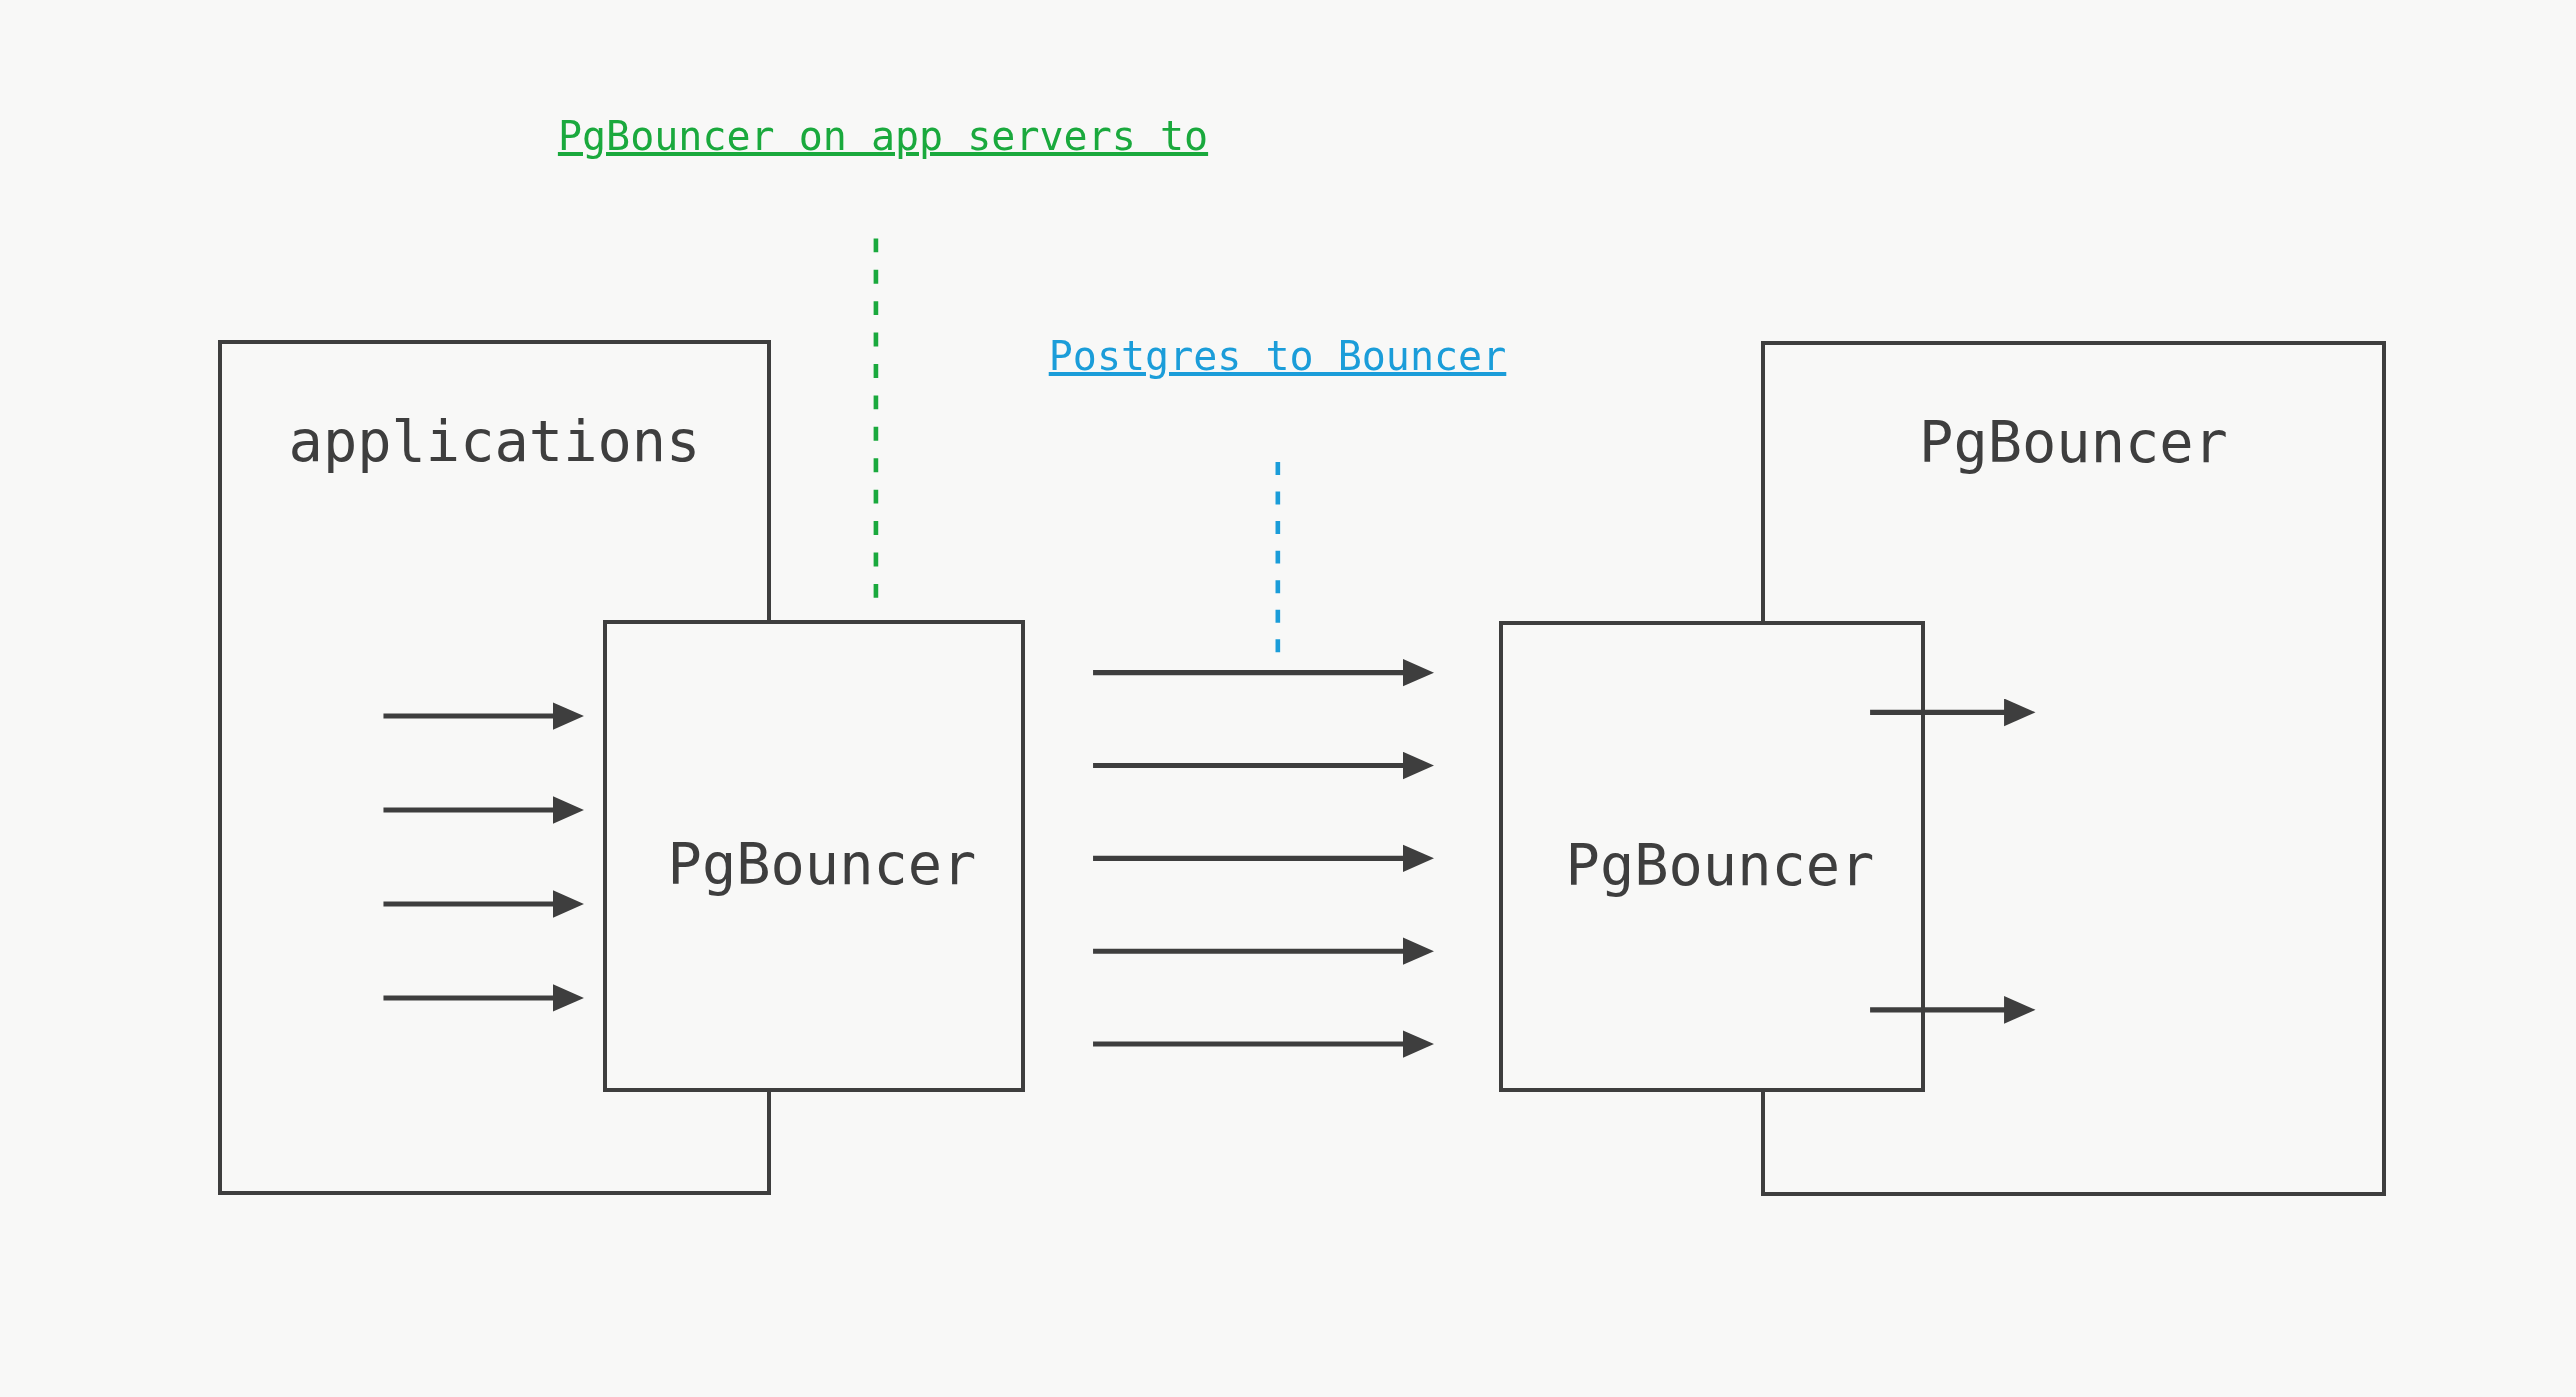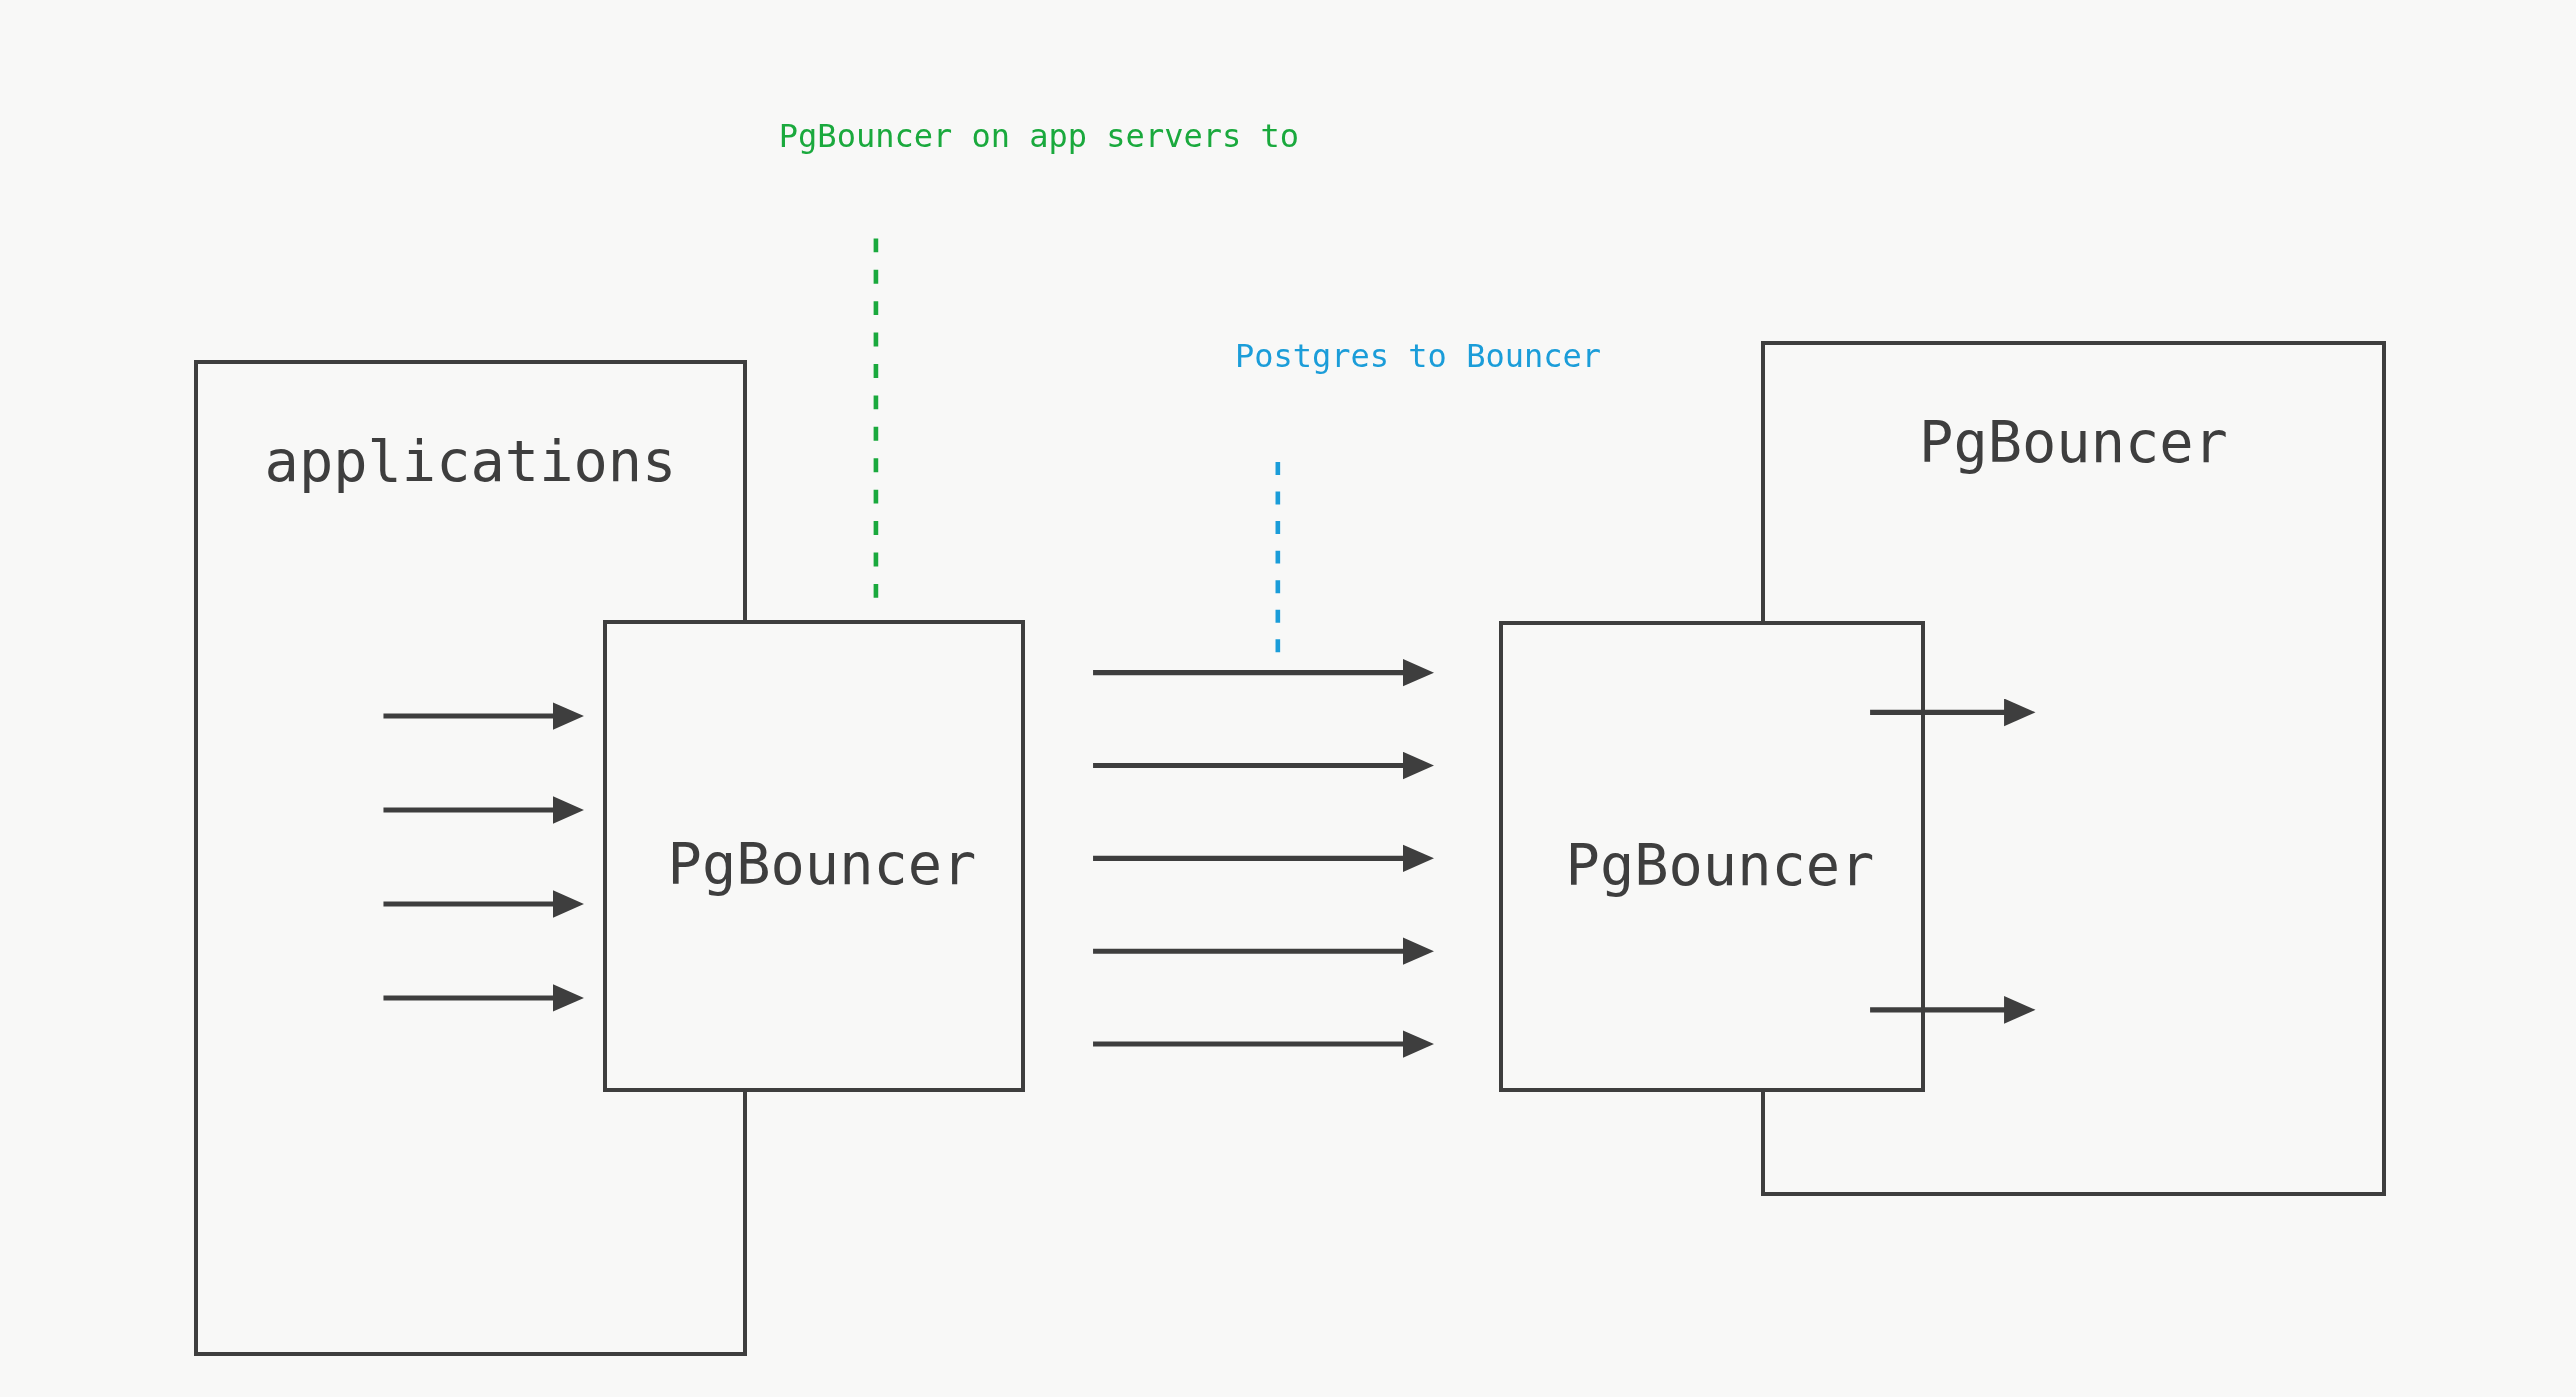--- a/index.html
+++ b/index.html
@@ -9,34 +9,35 @@
   .stage{
     position:relative; width:2576px; height:1397px; overflow:hidden;
     background:var(--bg);
     font-family:"DejaVu Sans Mono","Liberation Mono",monospace;
     color:var(--ink);
   }
   .box{
     position:absolute; box-sizing:border-box;
     border:4.6px solid var(--ink); background:var(--bg);
   }
-  .box-apps     {left:194px;  top:340px; width:553px; height:996px;margin-top:20px;}
+  .box-apps     {left:218px;  top:340px; width:553px; height:855px;}
   .box-postgres {left:1761px; top:341px; width:625px; height:855px;}
   .box-pgb-left {left:603px;  top:620px; width:422px; height:472px;}
   .box-pgb-right{left:1499px; top:621px; width:426px; height:471px;}
   .box-label{
     position:absolute; left:0; right:0; text-align:center;
     font-size:57px; line-height:61px; letter-spacing:0; white-space:nowrap;
   }
   .label-top{top:67px;}
   .label-mid{top:210px;padding-left:16px;}
   .overlay{position:absolute; left:0; top:0; pointer-events:none;}
   .annotation{
-    position:absolute; text-align:right; font-size:32px; line-height:51px;
+    position:absolute; text-align:center; font-size:40px; line-height:51px;
     white-space:nowrap;
+    text-decoration:underline;
   }
   .annotation span{display:block;}
   .annotation-green{left:467px; top:111px; width:832px; color:var(--green);}
   .annotation-blue {left:954px; top:331px; width:647px; color:var(--blue);}
   .dash-green{stroke:var(--green); stroke-width:5px; stroke-dasharray:15 19;}
   .dash-blue {stroke:var(--blue);  stroke-width:5px; stroke-dasharray:14 18;}
   .arrow-line{stroke:var(--ink); stroke-width:5.5px;}
 </style>
 </head>
 <body>

